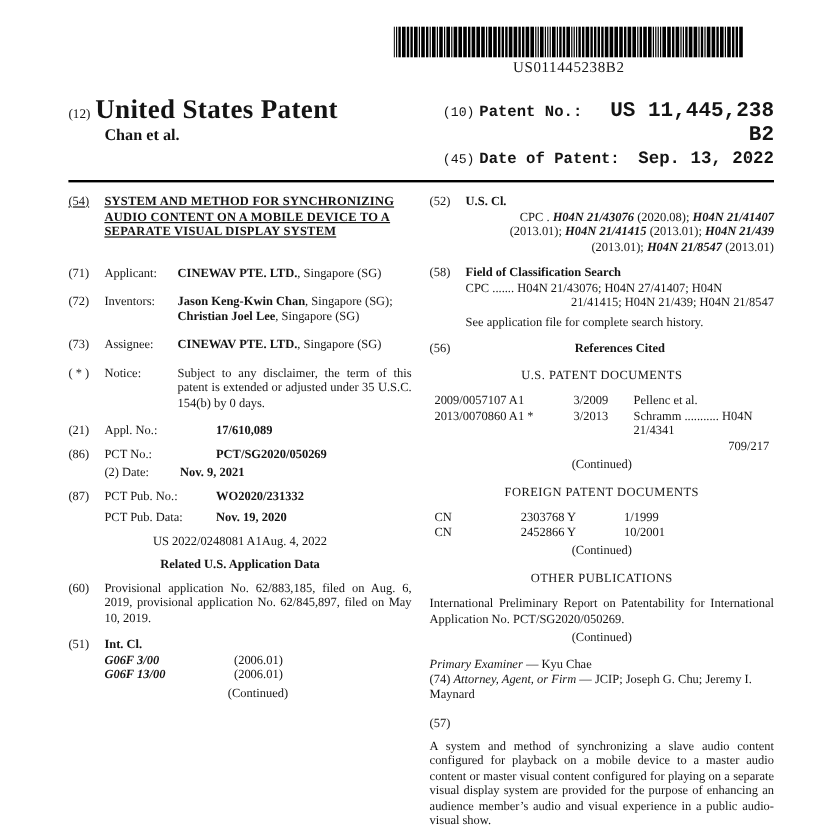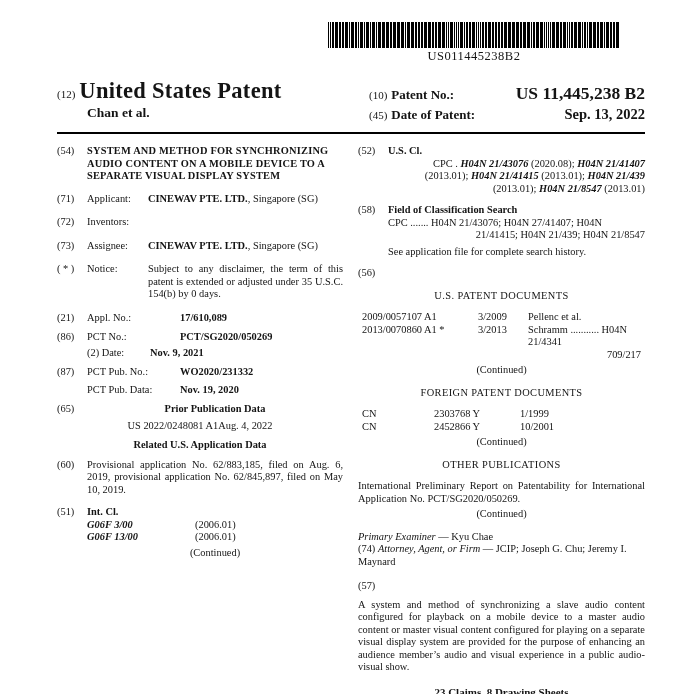--- a/index.html
+++ b/index.html
@@ -19,21 +19,21 @@
   .barcode-wrap{width:292px;margin-left:auto;margin-right:25px;text-align:center;}
   .barcode{height:26px;overflow:hidden;white-space:nowrap;font-size:0;line-height:0;}
   .barcode i{display:inline-block;height:26px;background:#000;vertical-align:top;}
   .barcode-text{font-size:12.5px;margin-top:1px;letter-spacing:.5px;}
 
   
   .header{display:flex;justify-content:space-between;margin-top:14px;align-items:flex-start;}
   .knum{font-size:11px;}
   .big-title{font-size:22.5px;font-weight:bold;letter-spacing:.3px;margin-left:4px;}
   .authors{font-size:13.5px;font-weight:bold;margin-left:30px;margin-top:1px;}
-  .header-right{width:276px;padding-top:5px;}
+  .header-right{width:276px;padding-top:5px;font-family:Liberation Mono, monospace;}
   .hr-row{display:flex;align-items:baseline;margin-bottom:2px;}
   .hr-label{font-size:13px;font-weight:bold;margin-left:4px;}
   .hr-value-big{flex:1;text-align:right;font-size:17.5px;font-weight:bold;}
   .hr-value{flex:1;text-align:right;font-size:14.5px;font-weight:bold;}
 
   .rule{border:none;border-top:2px solid #000;margin:7px 0 11px 0;}
 
   
   .cols{display:flex;gap:15px;font-size:10.4px;line-height:12.5px;}
   .col-left{width:286px;flex:none;}
@@ -95,34 +95,35 @@
       </div>
     </div>
   </div>
 
   <hr class="rule">
 
   <div class="cols">
 
     <div class="col-left">
 
-      <div class="entry" style="margin-bottom:10px;">
+      <div class="entry" style="margin-bottom:22px;text-decoration:underline;">
         <span class="enum">(54)</span>
         <div class="ebody b title-text">SYSTEM AND METHOD FOR SYNCHRONIZING AUDIO CONTENT ON A MOBILE DEVICE TO A SEPARATE VISUAL DISPLAY SYSTEM</div>
       </div>
 
       <div class="entry" style="margin-bottom:11px;">
         <span class="enum">(71)</span>
         <span class="elabel">Applicant:</span>
         <div class="ebody"><span class="b">CINEWAV PTE. LTD.</span><span>, Singapore (SG)</span></div>
       </div>
 
       <div class="entry" style="margin-bottom:11px;font-family:Liberation Serif, serif;">
         <span class="enum">(72)</span>
         <span class="elabel">Inventors:</span>
+        <div class="ebody"><span class="b">Jason Keng-Kwin Chan</span><span>, Singapore (SG); </span><span class="b">Christian Joel Lee</span><span>, Singapore (SG)</span></div>
       </div>
 
       <div class="entry" style="margin-bottom:11px;">
         <span class="enum">(73)</span>
         <span class="elabel">Assignee:</span>
         <div class="ebody"><span class="b">CINEWAV PTE. LTD.</span><span>, Singapore (SG)</span></div>
       </div>
 
       <div class="entry" style="margin-bottom:11px;">
         <span class="enum">( * )</span>
@@ -155,24 +156,20 @@
         <span class="enum">(87)</span>
         <span class="elabel2">PCT Pub. No.:</span>
         <span class="ebody b">WO2020/231332</span>
       </div>
       <div class="entry">
         <span class="enum"></span>
         <span class="elabel2">PCT Pub. Data:</span>
         <span class="ebody b">Nov. 19, 2020</span>
       </div>
 
-      <div class="entry" style="margin-bottom:4px;">
-        <span class="enum">(65)</span>
-        <div class="ebody center b">Prior Publication Data</div>
-      </div>
       <div class="publine">
         <span>US 2022/0248081 A1</span>
         <span>Aug. 4, 2022</span>
       </div>
 
       <div class="heading-center">Related U.S. Application Data</div>
 
       <div class="entry" style="margin-bottom:10px;">
         <span class="enum">(60)</span>
         <div class="ebody just">Provisional application No. 62/883,185, filed on Aug. 6, 2019, provisional application No. 62/845,897, filed on May 10, 2019.</div>
@@ -211,20 +208,21 @@
         <div class="ebody">
           <div class="b">Field of Classification Search</div>
           <div>CPC ....... H04N 21/43076; H04N 27/41407; H04N</div>
           <div class="rightt">21/41415; H04N 21/439; H04N 21/8547</div>
           <div class="mt4">See application file for complete search history.</div>
         </div>
       </div>
 
       <div class="entry" style="margin-bottom:4px;align-items:flex-end;">
         <span class="enum">(56)</span>
+        <div class="ebody center b">References Cited</div>
       </div>
 
       <div class="sec-head">U.S. PATENT DOCUMENTS</div>
 
       <div class="docrow">
         <span class="dnum">2009/0057107  A1</span>
         <span class="ddate">3/2009</span>
         <span class="dname">Pellenc et al.</span>
       </div>
       <div class="docrow">

